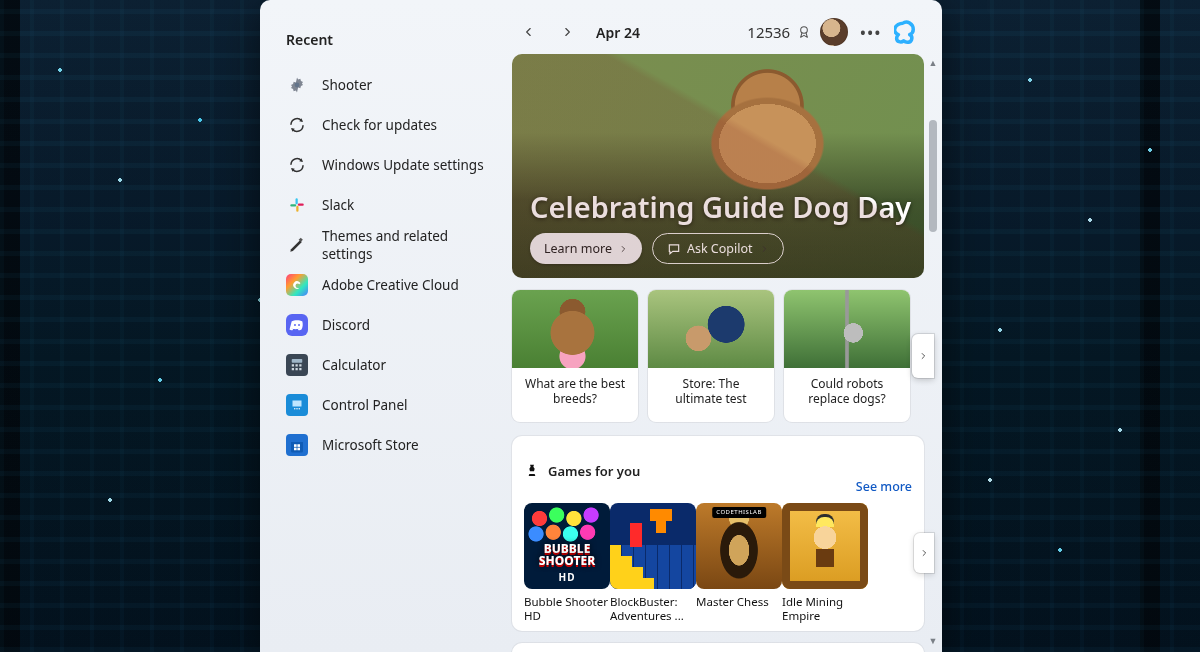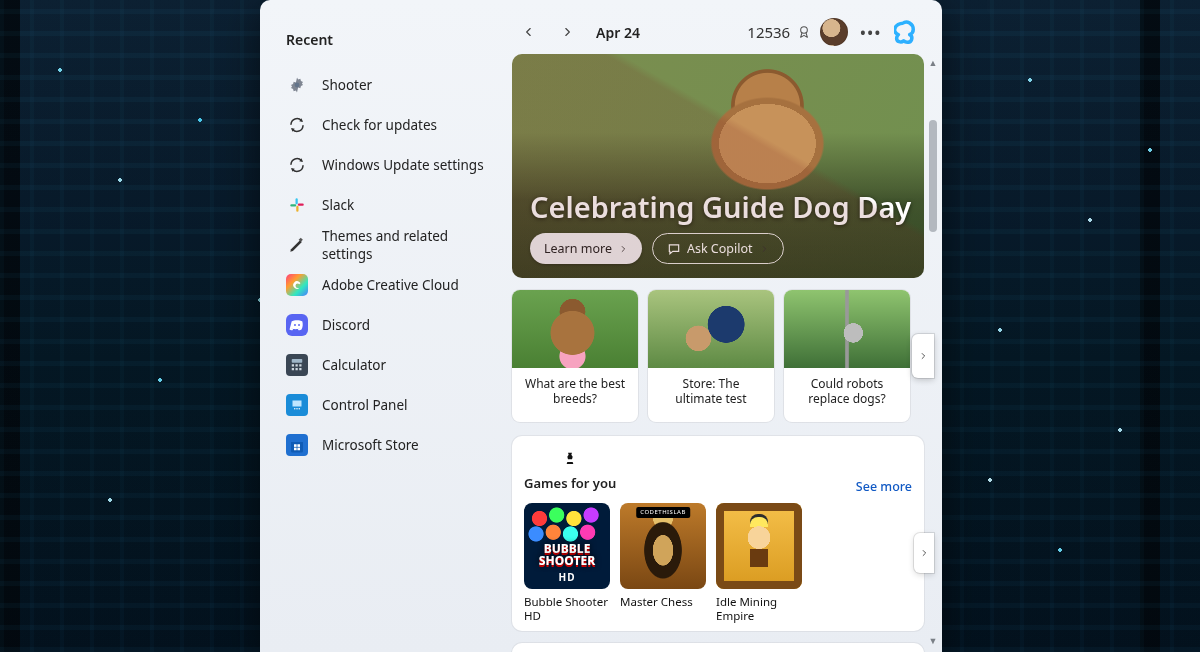--- a/index.html
+++ b/index.html
@@ -243,21 +243,21 @@
     padding:10px 12px 8px;
     box-shadow:0 0 0 1px rgba(0,0,0,.05);
     position:relative;
   }
   .games-head{
     display:flex; align-items:center; justify-content:space-between;
     font-size:13px; font-weight:600; color:#222;
     margin-bottom:8px;
   }
   .games-head a { font-weight:500; color:#1159c4; cursor:pointer; font-size:12.5px;margin-top:32px;}
-  .games-row { display:flex; gap:10px; }
+  .games-row { display:flex; }
   .game { width:86px; font-size:11.5px; line-height:1.2; cursor:pointer; }
   .game .tile {
     width:86px; height:86px; border-radius:8px; margin-bottom:6px;
     position:relative; overflow:hidden;
   }
   .g1{ background:
     radial-gradient(circle 8px at 18% 18%, #ff3b3b 90%, transparent),
     radial-gradient(circle 8px at 38% 14%, #3bff5d 90%, transparent),
     radial-gradient(circle 8px at 58% 18%, #ffe23b 90%, transparent),
     radial-gradient(circle 8px at 78% 14%, #c73bff 90%, transparent),
@@ -568,32 +568,36 @@
       </div>
       <div class="scroll-arrow">
         <svg class="chev small" viewBox="0 0 24 24">
             <path d="M10 6l6 6-6 6"></path>
           </svg>
       </div>
     </div>
 
     <div class="games-card">
       <div class="games-head">
-        <span style="display:flex;align-items:center;gap:8px;flex-direction:column;">
+        <span style="display:flex;gap:8px;">
           <svg width="16" height="16" viewBox="0 0 24 24">
               <path fill="#111" d="M7 21h10l-1-3H8l-1 3zM9 4h6l-1 3 2 3-1 4H9l-1-4 2-3-1-3z"></path>
             </svg>
           <span>Games for you</span>
         </span>
         <a>See more</a>
       </div>
       <div class="games-row">
         <div class="game">
           <div class="tile g1"></div>
           <div>Bubble Shooter HD</div>
+        </div>
+        <div class="game">
+          <div class="tile g2"></div>
+          <div>BlockBuster: Adventures ...</div>
         </div>
         <div class="game">
           <div class="tile g3"></div>
           <div>Master Chess</div>
         </div>
         <div class="game">
           <div class="tile g4"></div>
           <div>Idle Mining Empire</div>
         </div>
       </div>

